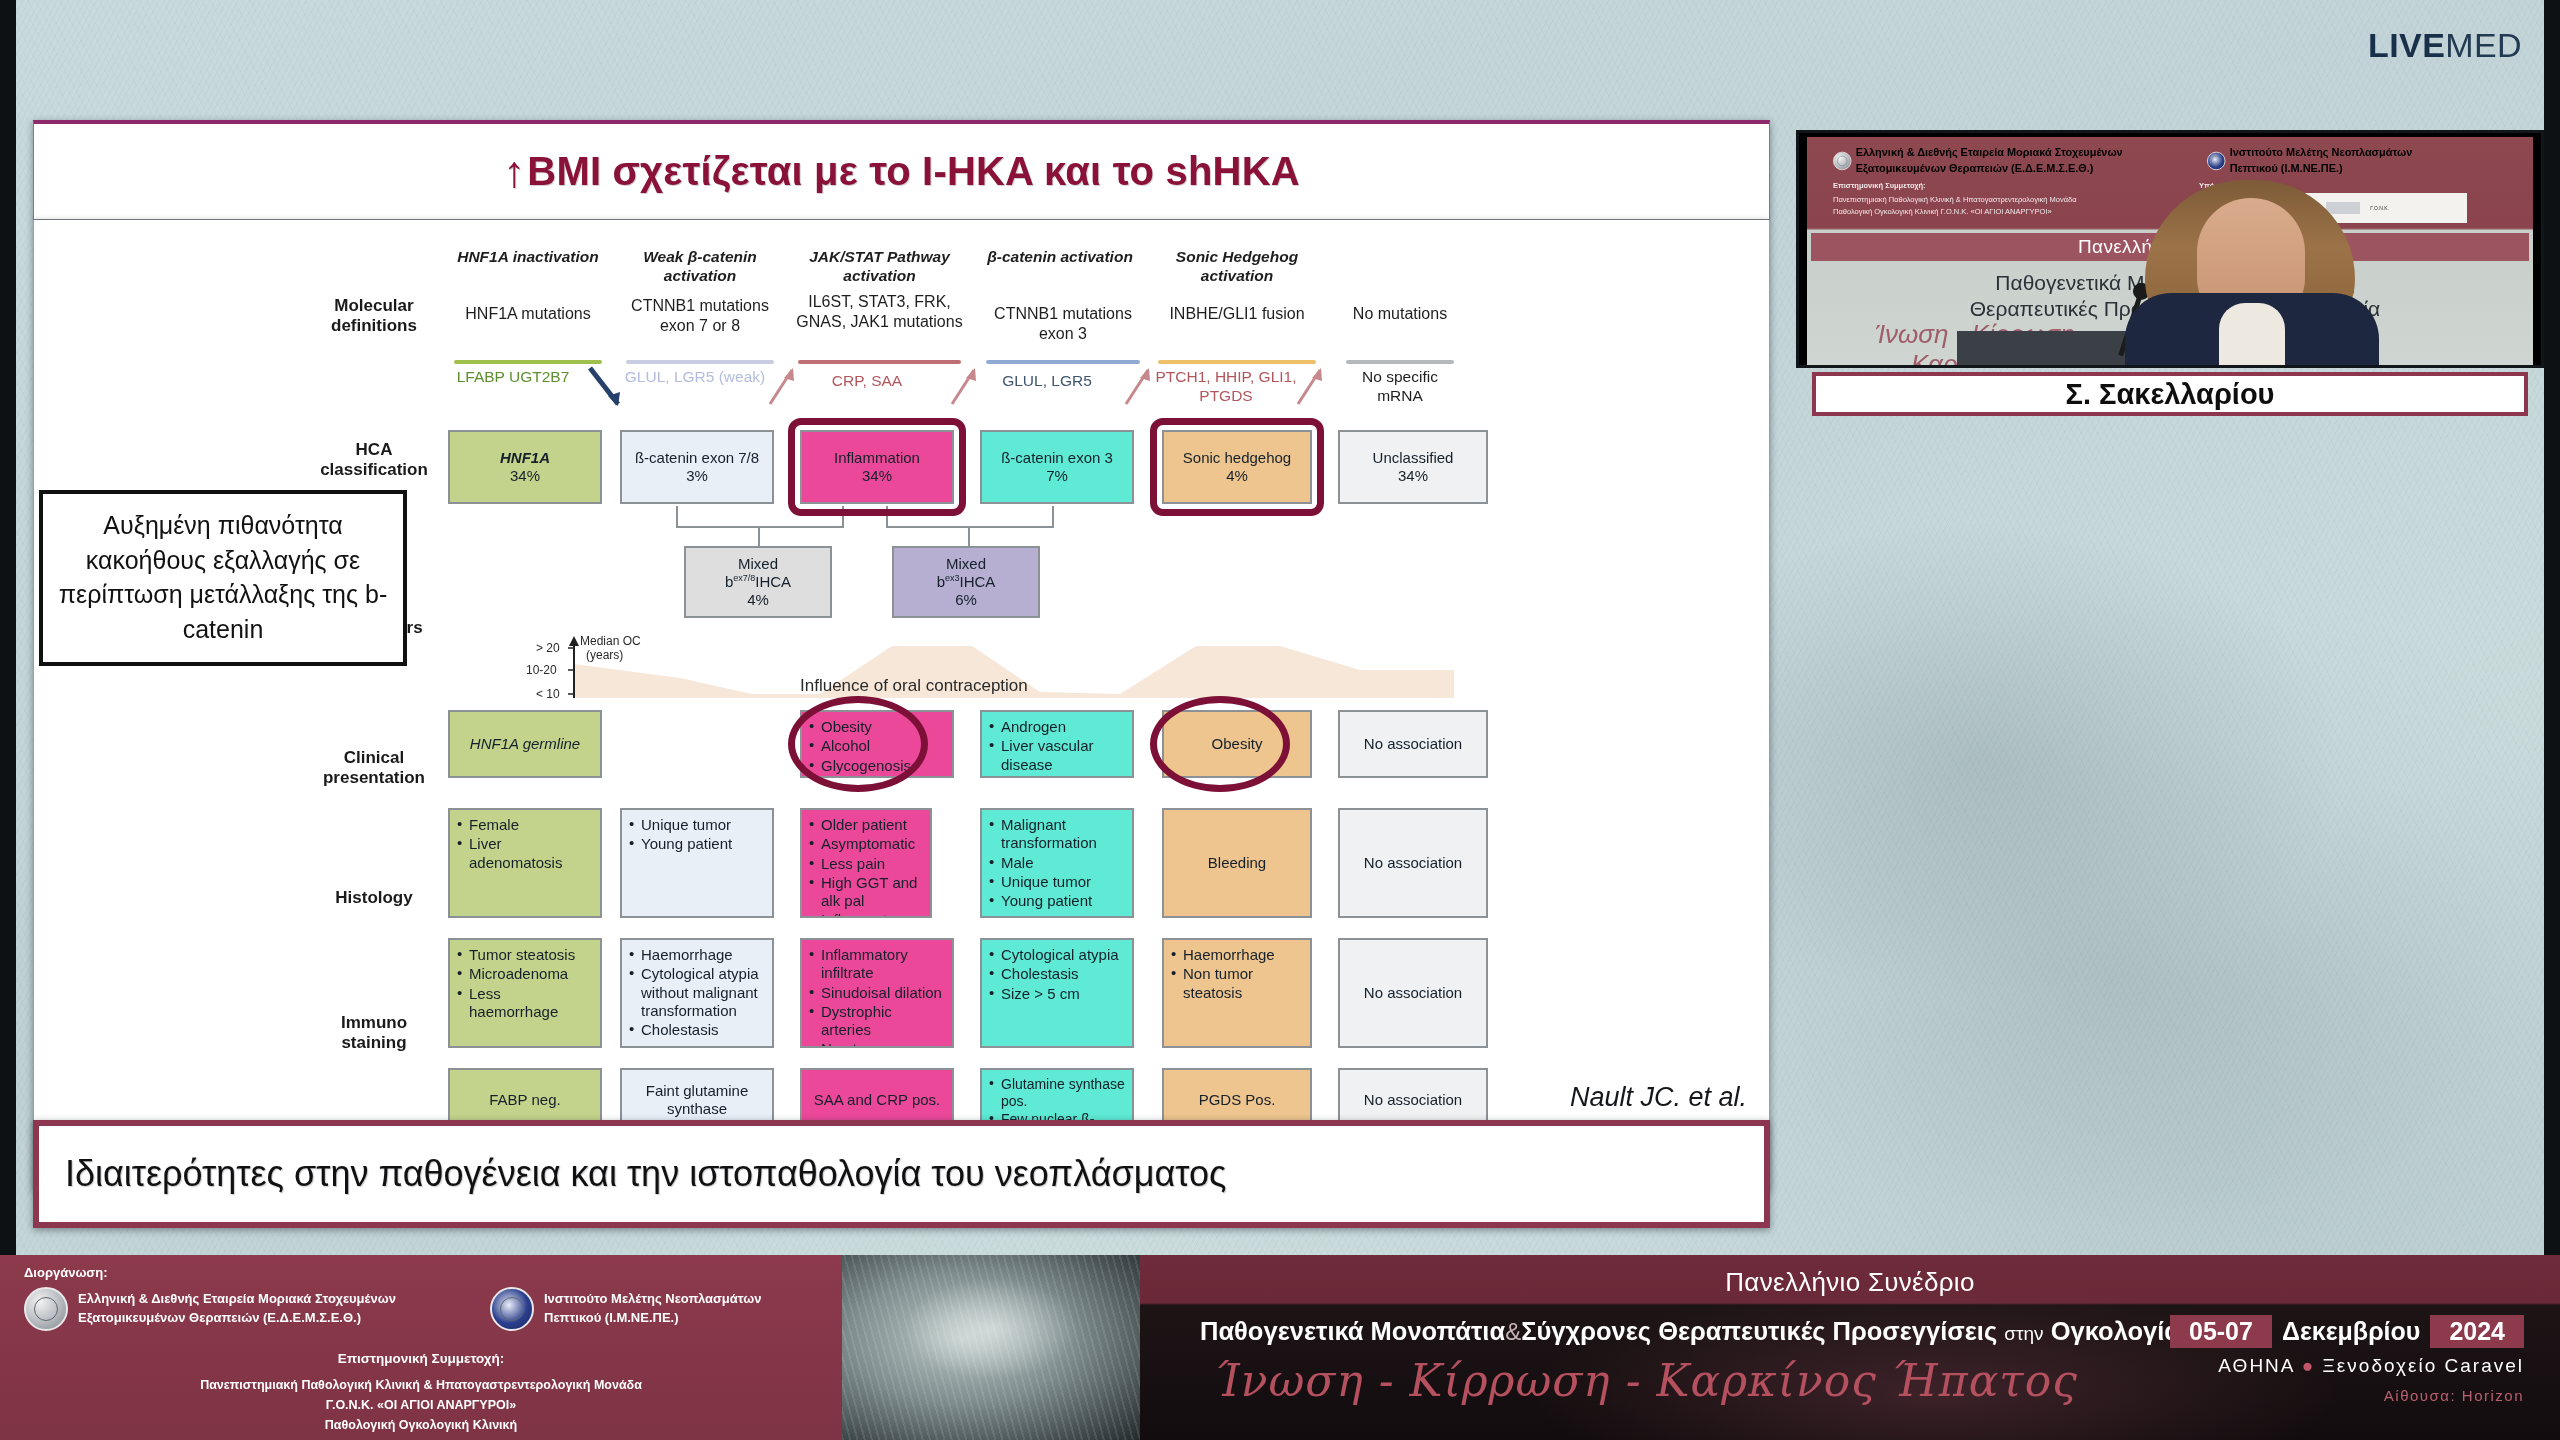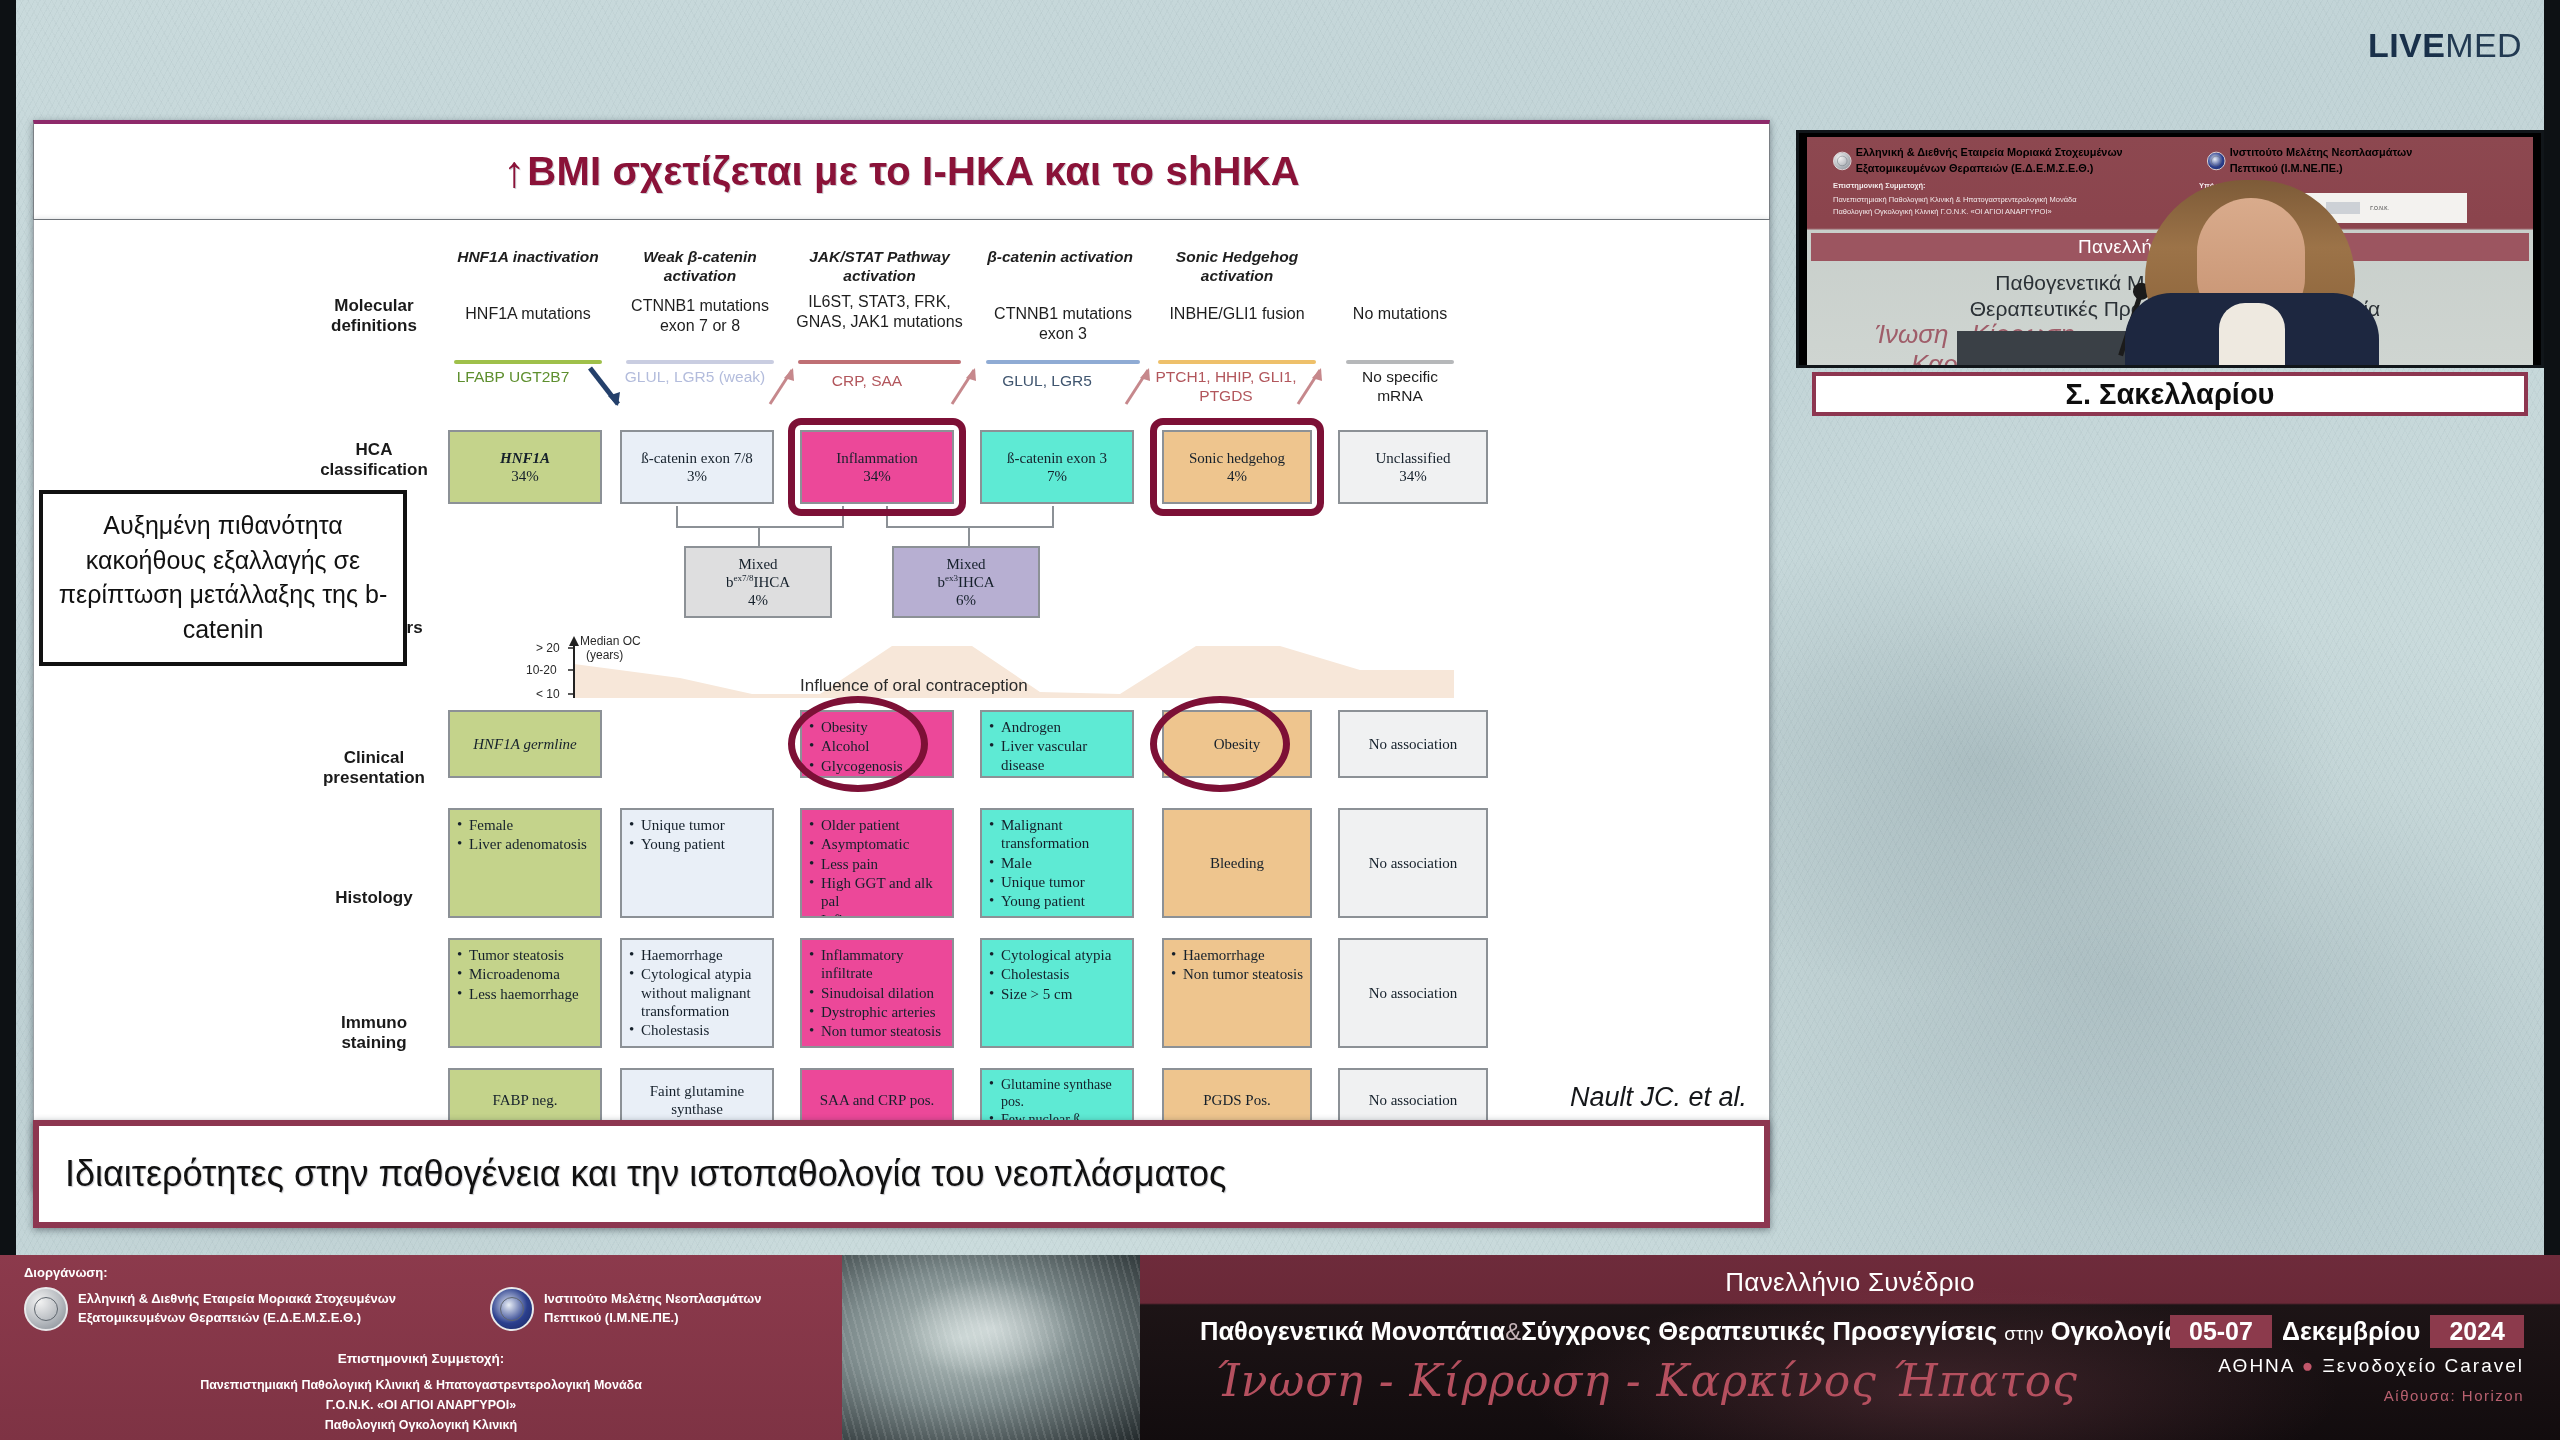--- a/index.html
+++ b/index.html
@@ -70,21 +70,21 @@
               font-style:italic; font-size:27px; line-height:1.28; color:#15171a; }
 
   
   #figure { position:absolute; left:280px; top:28px; width:1420px; height:930px; }
 
   .rowlabel { position:absolute; left:0; width:120px; text-align:center;
               font-weight:bold; font-size:17px; line-height:1.2; color:#1a1a1a; }
 
   .grid { position:absolute; left:126px; width:1290px; }
   .cell { position:absolute; border:2px solid #8c9196; font-size:15px; line-height:1.22;
-          color:#15202b; padding:6px 7px; overflow:hidden;font-family:Liberation Serif, serif; }
+          color:#15202b; padding:6px 7px; overflow:hidden; }
   .cell.ctr { display:flex; align-items:center; justify-content:center; text-align:center; }
   .cell ul { list-style:none; }
   .cell li { position:relative; padding-left:12px; margin-bottom:1px; }
   .cell li::before { content:"•"; position:absolute; left:0; top:-1px; }
 
   
   .c-green  { background:#c4d38b; }
   .c-paleblue{ background:#e9eff7; }
   .c-pink   { background:#ec4899; }
   .c-blue   { background:#5eead4; }
@@ -369,21 +369,21 @@
                 <li>Female</li>
                 <li>Liver adenomatosis</li>
               </ul>
           </div>
           <div class="cell c-paleblue" style="left:180px; top:560px; width:154px; height:110px">
             <ul>
                 <li>Unique tumor</li>
                 <li>Young patient</li>
               </ul>
           </div>
-          <div class="cell c-pink" style="left:360px; top:560px; width:154px; height:110px">
+          <div class="cell c-pink" style="left:360px; top:560px; width:132px; height:110px">
             <ul>
                 <li>Older patient</li>
                 <li>Asymptomatic</li>
                 <li>Less pain</li>
                 <li>High GGT and alk pal</li>
                 <li>Inflammatory syndrome</li>
               </ul>
           </div>
           <div class="cell c-blue" style="left:540px; top:560px; width:154px; height:110px">
             <ul>

